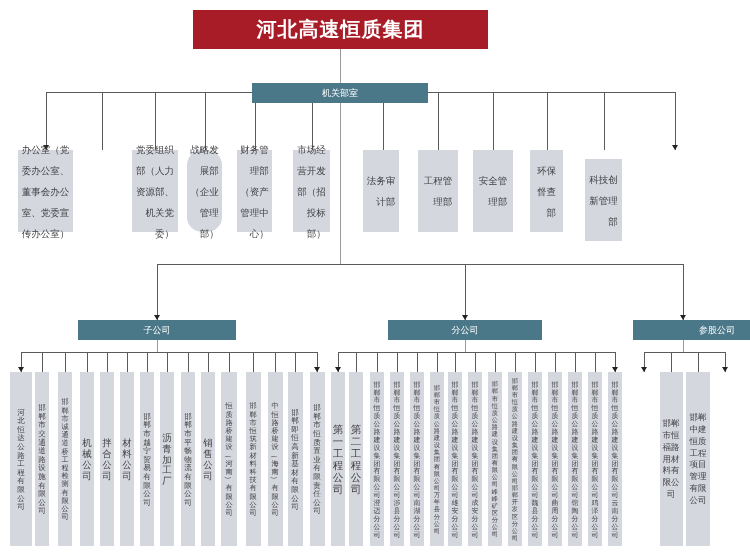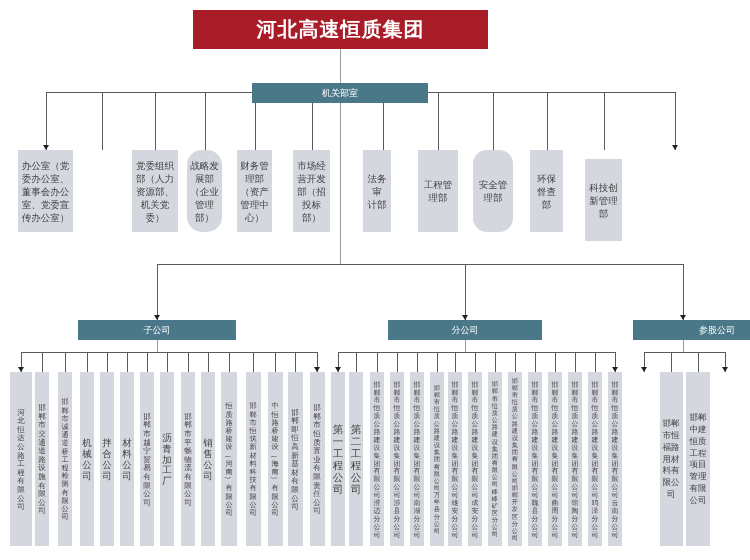--- a/index.html
+++ b/index.html
@@ -2,21 +2,21 @@
 <html><head>
 <meta charset="utf-8">
 <style>
   html,body{margin:0;padding:0;}
   body{width:750px;height:560px;background:#fff;font-family:"DejaVu Sans",sans-serif;overflow:hidden;}
   #stage{position:absolute;left:0;top:0;width:750px;height:560px;}
   .box{position:absolute;display:flex;align-items:center;justify-content:center;box-sizing:border-box;text-align:center;}
   .root{background:#a81c28;color:#fff;font-size:20px;font-weight:bold;letter-spacing:1px;}
   .teal{background:#4a7889;color:#fff;font-size:9px;}
   .gray{background:#d4d7de;color:#3f3f42;}
-  .dept{font-size:9.5px;line-height:13px;white-space:pre-line;}
+  .dept{font-size:9.5px;line-height:21px;white-space:pre-line;text-align:right;}
   .vtext{display:flex;flex-direction:column;align-items:center;flex:none;}
   .vchar{height:12px;line-height:12px;font-size:10.5px;width:12px;text-align:center;}
   .rot{transform:rotate(90deg);}
   .htext{display:block;width:20px;font-size:10px;line-height:14px;}
   .line{position:absolute;background:#5a5a5a;}
   .light{background:#9a9aa0;}
   .arrow{position:absolute;width:0;height:0;border-left:3px solid transparent;border-right:3px solid transparent;border-top:5px solid #222;}
 </style>
 </head>
 <body>
@@ -112,25 +112,25 @@
     <div class="box gray dept" style="left: 237px; top: 150px; width: 35px; height: 82px;">财务管
 理部
 （资产
 管理中
 心）</div>
     <div class="box gray dept" style="left: 293px; top: 150px; width: 37px; height: 82px;">市场经
 营开发
 部（招
 投标
 部）</div>
-    <div class="box gray dept" style="left: 363px; top: 150px; width: 28px; height: 82px;">法务审
+    <div class="box gray dept" style="left: 363px; top: 150px; width: 36px; height: 82px;">法务审
 计部</div>
     <div class="box gray dept" style="left: 418px; top: 150px; width: 40px; height: 82px;">工程管
 理部</div>
-    <div class="box gray dept" style="left: 473px; top: 150px; width: 40px; height: 82px; border-radius: 14px;">安全管
+    <div class="box gray dept" style="left: 473px; top: 150px; width: 40px; height: 82px;">安全管
 理部</div>
     <div class="box gray dept" style="left: 530px; top: 150px; width: 33px; height: 82px;">环保
 督查
 部</div>
     <div class="box gray dept" style="left: 585px; top: 150px; width: 37px; height: 82px; margin-top: 9px;">科技创
 新管理
 部</div>
     <div class="box teal" style="left: 78px; top: 320px; width: 158px; height: 20px;">子公司</div>
     <div class="box teal" style="left: 388px; top: 320px; width: 154px; height: 20px;">分公司</div>
     <div class="box teal" style="left: 633px; top: 320px; width: 120px; height: 20px; padding-left: 48px;">参股公司</div>

